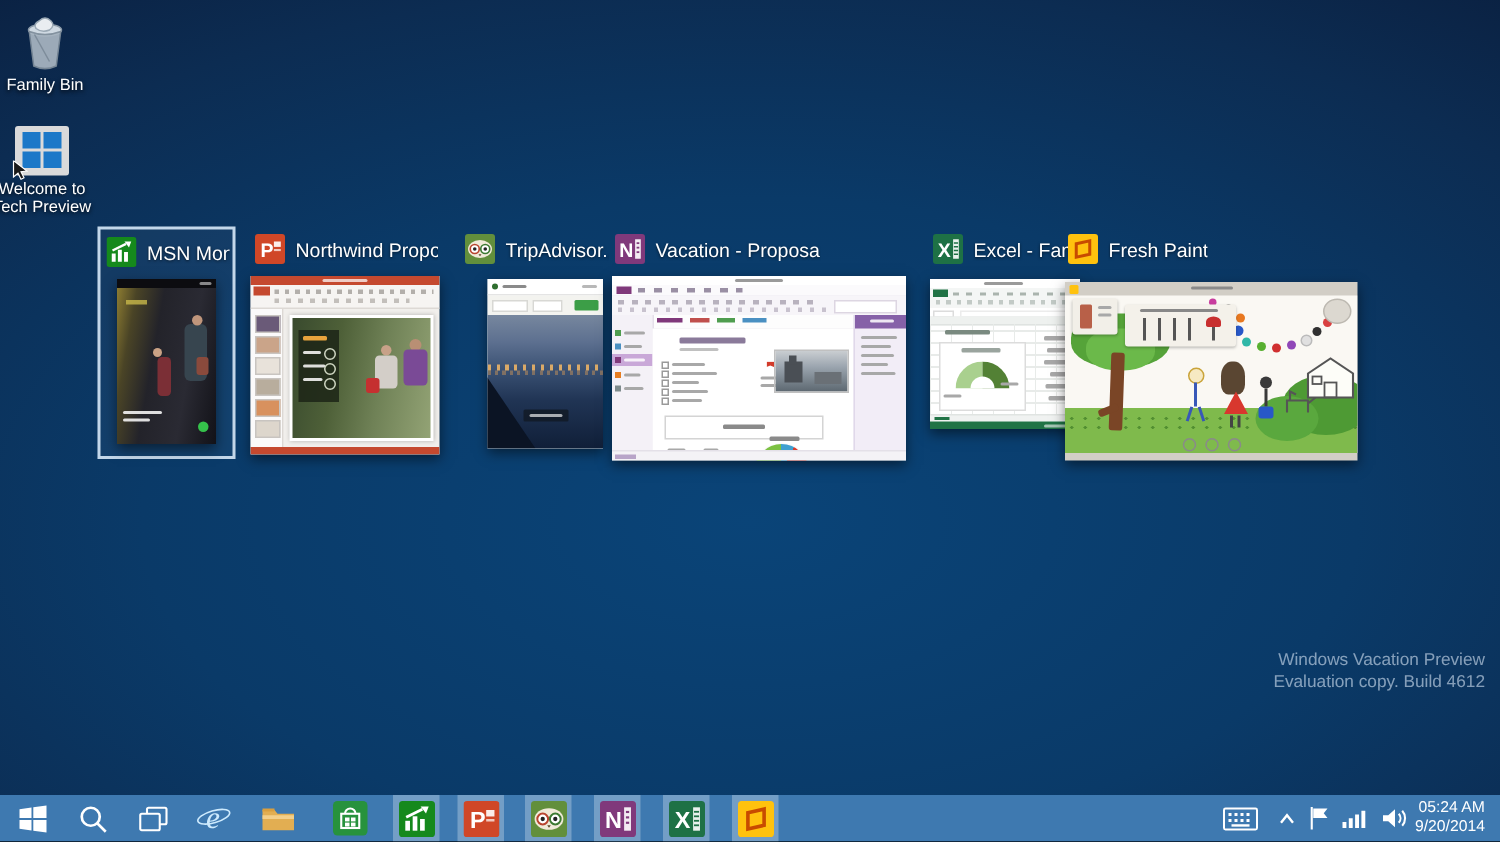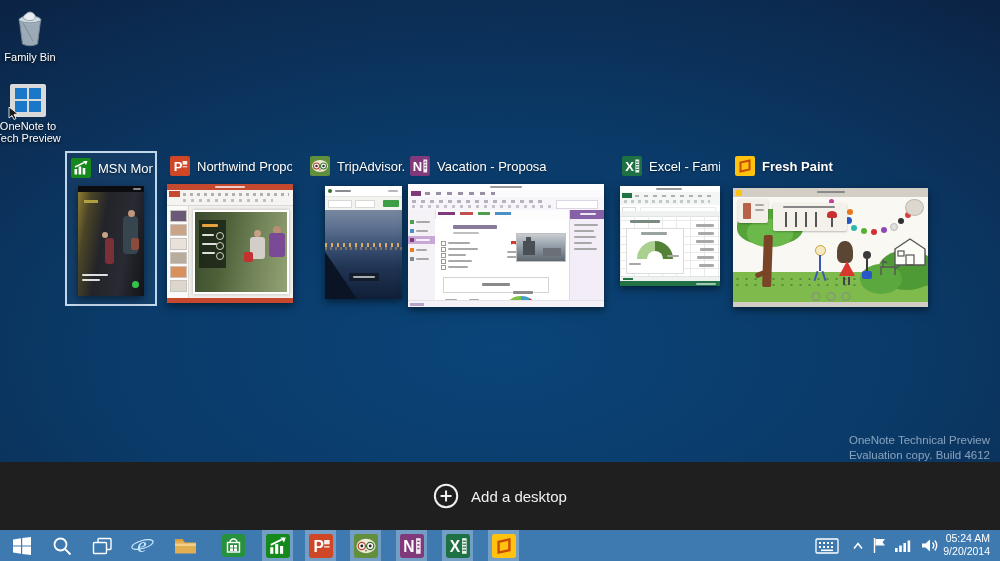--- a/index.html
+++ b/index.html
@@ -53,21 +53,21 @@
   <div class="dicon" style="left:-8px;top:84px;">
     <span class="ic" style="position:relative;display:block;width:36px;height:33px;background:#dadada;border-radius:2px;margin:0 auto 3px auto;">
       <span style="position:absolute;left:5px;top:4px;width:12px;height:11px;background:#1b78c8;"></span>
       <span style="position:absolute;left:19px;top:4px;width:12px;height:11px;background:#1b78c8;"></span>
       <span style="position:absolute;left:5px;top:17px;width:12px;height:11px;background:#1b78c8;"></span>
       <span style="position:absolute;left:19px;top:17px;width:12px;height:11px;background:#1b78c8;"></span>
       <svg style="position:absolute;left:-2px;bottom:-3px;" width="11" height="13" viewBox="0 0 11 13">
         <path d="M1 0 L1 11 L4 8.5 L6 12.5 L8 11.5 L6 7.5 L10 7 Z" fill="#1a1a1a" stroke="#fff" stroke-width="0.8"></path>
       </svg>
     </span>
-    <span>OneNote to</span><br>
+    <span>Welcome to</span><br>
     <span>Tech Preview</span>
   </div>
 
   <div class="tv-card selected" style="left:65px;top:151px;width:92px;height:155px;">
     <div class="tv-title">
       <svg class="badge" viewBox="0 0 20 20">
         <rect width="20" height="20" rx="2" fill="#15891c"></rect>
         <rect x="3.5" y="11" width="2.6" height="5.5" fill="#fff"></rect>
         <rect x="7.6" y="8.5" width="2.6" height="8" fill="#fff"></rect>
         <rect x="11.7" y="10" width="2.6" height="6.5" fill="#fff"></rect>
@@ -326,21 +326,21 @@
       </div>
       <div style="position:absolute;left:0;right:0;bottom:5px;height:4px;background:#f0f2f1;border-top:1px solid #e0e4e2;">
         <div style="position:absolute;left:3px;top:1px;width:10px;height:2px;background:#217346;"></div>
       </div>
       <div style="position:absolute;left:0;right:0;bottom:0;height:5px;background:#217346;">
         <div class="bar wb" style="right:4px;top:1.5px;width:20px;height:2px;opacity:.7;"></div>
       </div>
     </div>
   </div>
 
-  <div class="tv-card" style="left:731px;top:151px;width:200px;height:157px;font-weight:bold;">
+  <div class="tv-card" style="left:708px;top:151px;width:200px;height:157px;">
     <div class="tv-title">
       <svg class="badge" viewBox="0 0 20 20">
         <rect width="20" height="20" rx="2" fill="#ffc20e"></rect>
         <path d="M5.5 6.5 L14.5 4.5 L14.5 13.5 L5.5 15.5 Z" fill="none" stroke="#c84b00" stroke-width="2"></path>
       </svg>
       <span class="tv-title-text">Fresh Paint</span>
     </div>
     <div class="tv-thumb" style="left:2px;top:37px;width:195px;height:119px;background:#d2cec6;">
       <div class="bar" style="left:84px;top:3px;width:28px;height:2px;background:#8a8a8a;"></div>
       <div style="position:absolute;left:3px;top:2px;width:6px;height:6px;background:#ffc20e;border-radius:1px;"></div>
@@ -407,33 +407,24 @@
         <div style="position:absolute;left:50%;bottom:1px;transform:translateX(-50%);display:flex;gap:6px;">
           <span style="width:7px;height:7px;border:1px solid #8a8a8a;border-radius:50%;display:block;"></span>
           <span style="width:7px;height:7px;border:1px solid #8a8a8a;border-radius:50%;display:block;"></span>
           <span style="width:7px;height:7px;border:1px solid #8a8a8a;border-radius:50%;display:block;"></span>
         </div>
       </div>
     </div>
   </div>
 
   <div class="watermark">
-    <div>OneNote Technical Preview</div>
+    <div>Windows Vacation Preview</div>
     <div>Evaluation copy. Build 4612</div>
   </div>
 
-  <div class="adddesk-bar">
-    <div class="adddesk-btn">
-      <svg width="26" height="26" viewBox="0 0 26 26">
-        <circle cx="13" cy="13" r="11.2" fill="none" stroke="#f0f0f0" stroke-width="2"></circle>
-        <path d="M13 7.5v11M7.5 13h11" stroke="#f0f0f0" stroke-width="2"></path>
-      </svg>
-      <span>Add a desktop</span>
-    </div>
-  </div>
 
   <div class="taskbar">
     <div class="tb-btn" style="left:4px;width:36px;">
       <svg width="24" height="24" viewBox="0 0 24 24">
         <path d="M3 5.5 L11 4.3 V11.4 H3 Z M12.2 4.1 L21 3 V11.4 H12.2 Z M3 12.6 H11 V19.7 L3 18.5 Z M12.2 12.6 H21 V21 L12.2 19.9 Z" fill="#fff"></path>
       </svg>
     </div>
     <div class="tb-btn" style="left:44px;width:36px;">
       <svg width="22" height="22" viewBox="0 0 22 22">
         <circle cx="9.5" cy="9.5" r="6" fill="none" stroke="#fff" stroke-width="1.8"></circle>

